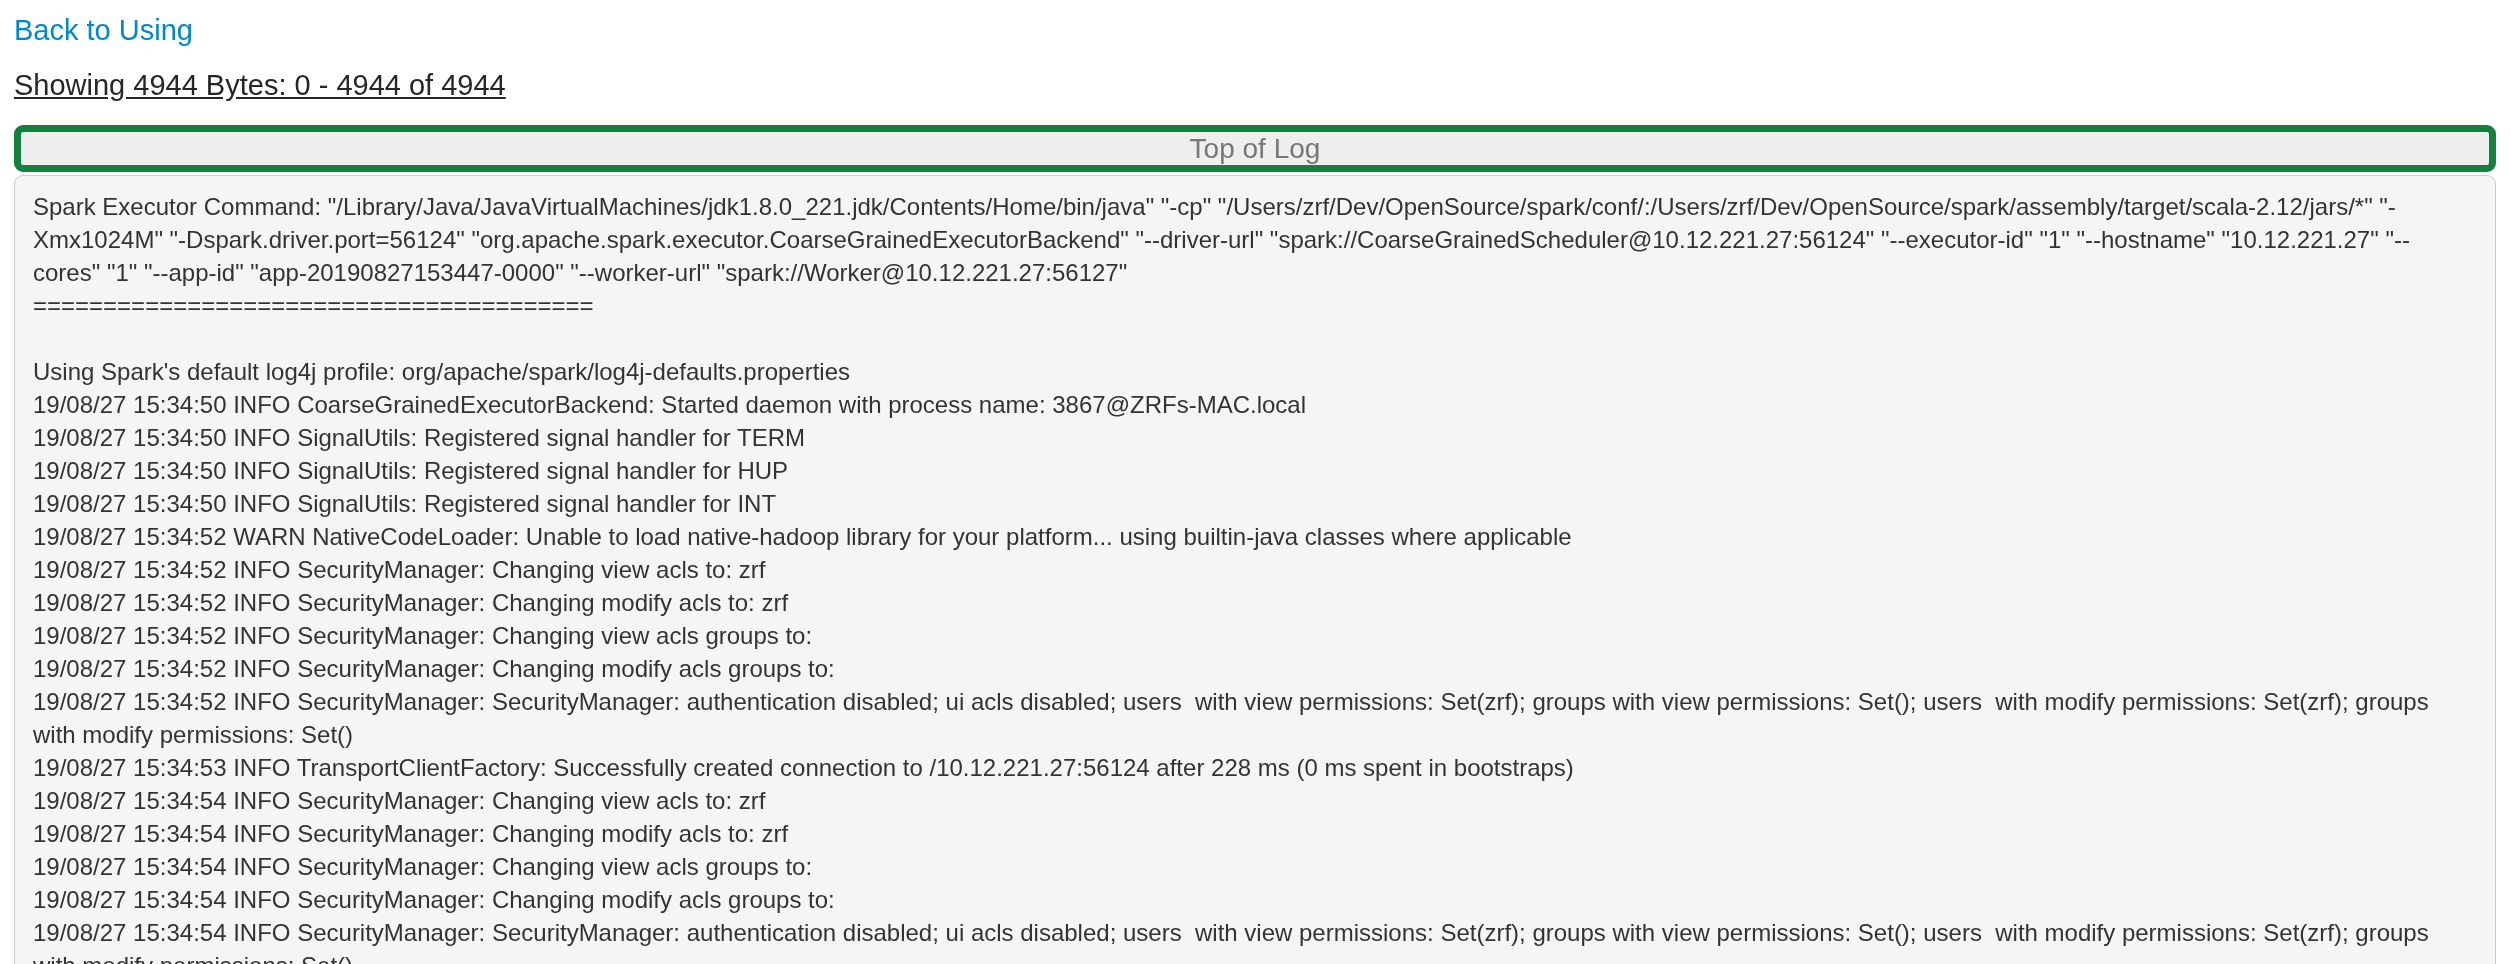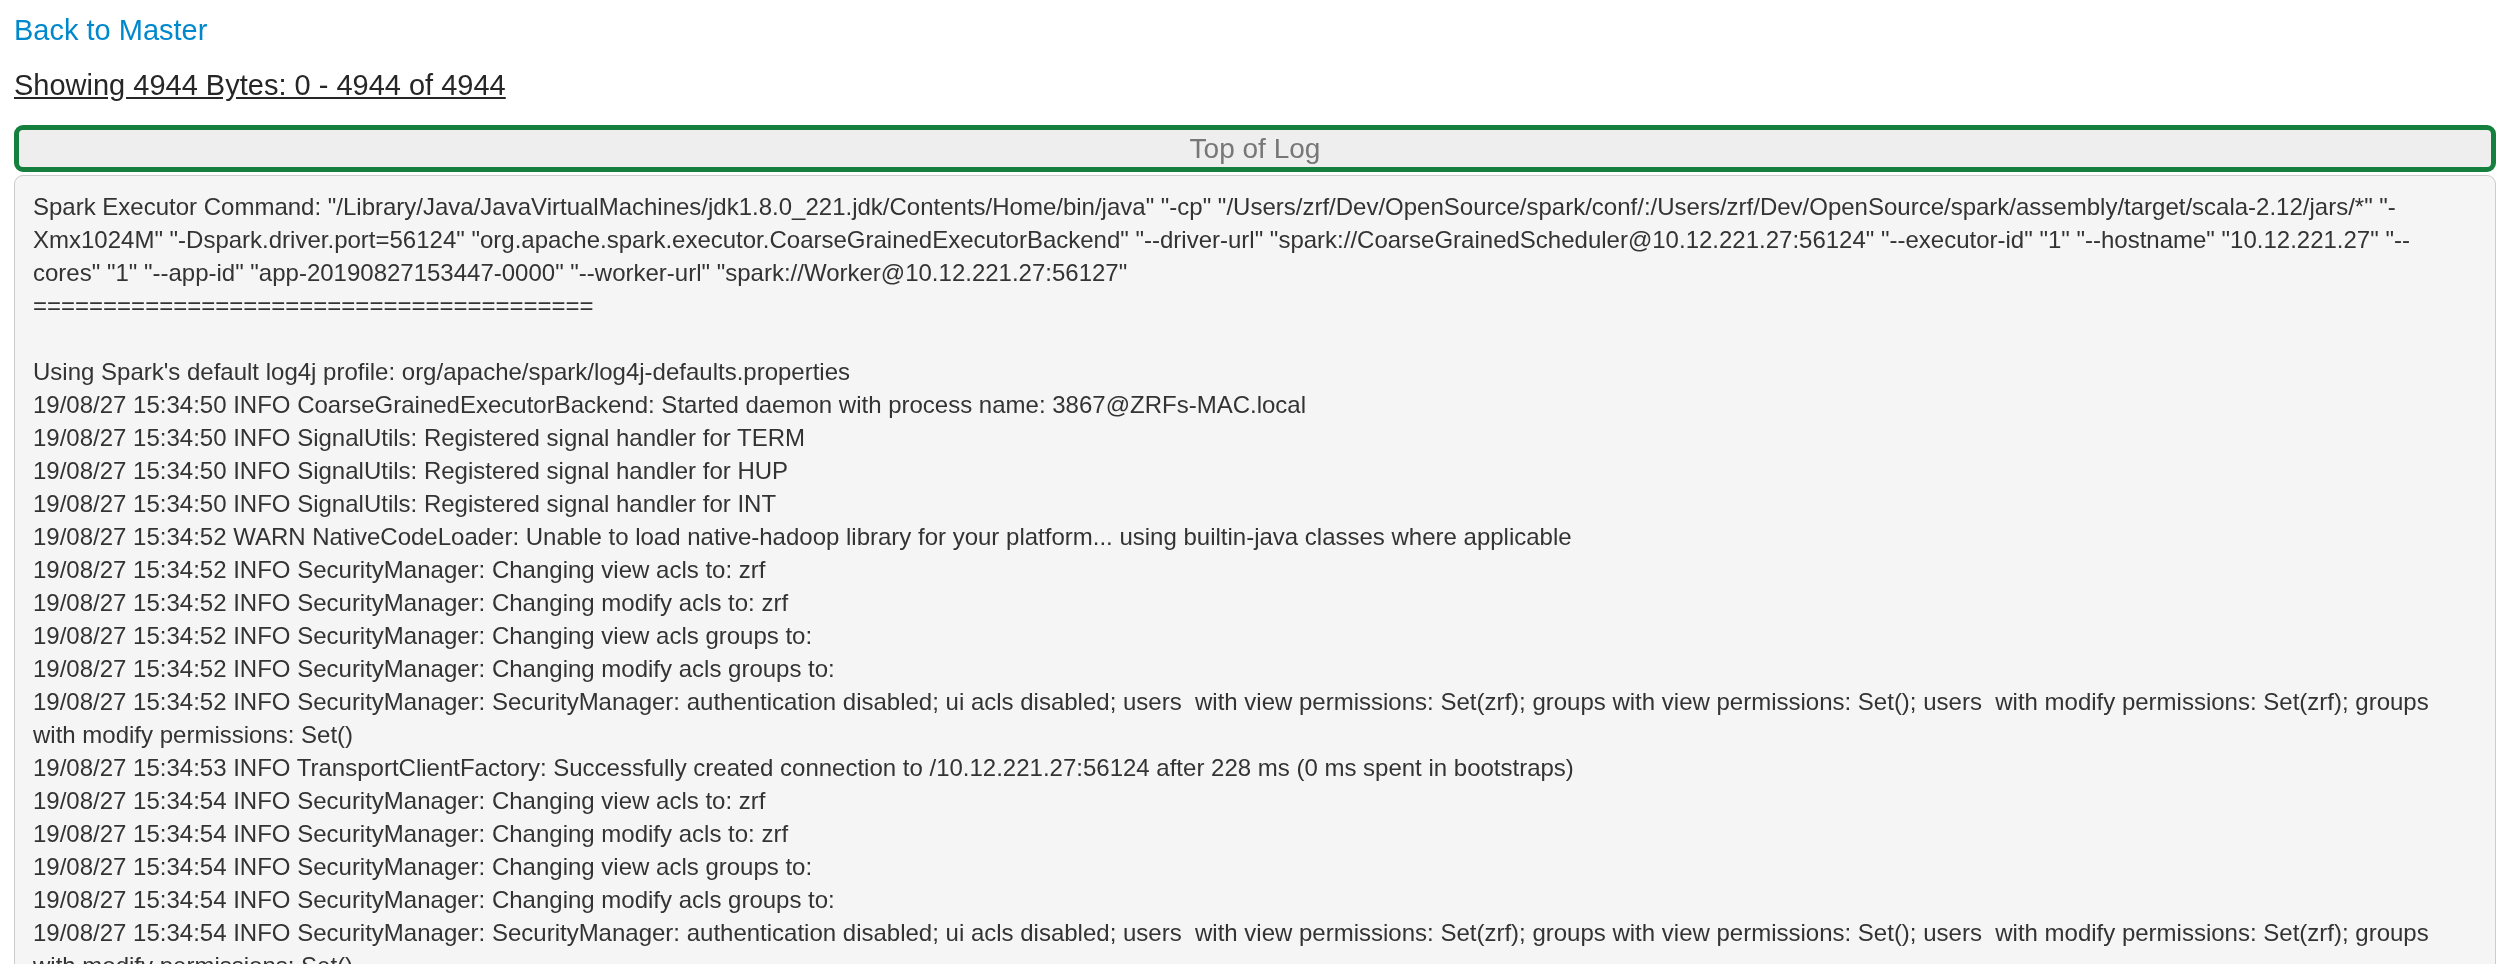--- a/index.html
+++ b/index.html
@@ -27,21 +27,21 @@
   }
   .byte-range {
     margin: 22px 0 23px 0;
     font-size: 29px;
     color: #262626;
     text-decoration: underline;
   }
   .log-header-bar {
     height: 47px;
     background: #eeeeee;
-    border: 5px solid #15803d;
+    border: 7px solid #15803d;
     border-radius: 9px;
     display: flex;
     align-items: center;
     justify-content: center;
     box-sizing: border-box;
   }
   .log-header-label {
     color: #777777;
     font-size: 28px;
   }
@@ -61,21 +61,21 @@
     white-space: pre-wrap;
     overflow-wrap: break-word;
     word-break: break-word;
   }
 </style>
 </head>
 <body>
 
 <div class="page">
 
-  <a class="back-link">Back to Master</a>
+  <a class="back-link">Back to Using</a>
 
   <div class="byte-range">Showing 4944 Bytes: 0 - 4944 of 4944</div>
 
   <div class="log-header-bar">
     <span class="log-header-label">Top of Log</span>
   </div>
 
   <div class="log-box">
     <div class="log-text">Spark Executor Command: "/Library/Java/JavaVirtualMachines/jdk1.8.0_221.jdk/Contents/Home/bin/java" "-cp" "/Users/zrf/Dev/OpenSource/spark/conf/:/Users/zrf/Dev/OpenSource/spark/assembly/target/scala-2.12/jars/*" "-Xmx1024M" "-Dspark.driver.port=56124" "org.apache.spark.executor.CoarseGrainedExecutorBackend" "--driver-url" "spark://CoarseGrainedScheduler@10.12.221.27:56124" "--executor-id" "1" "--hostname" "10.12.221.27" "--cores" "1" "--app-id" "app-20190827153447-0000" "--worker-url" "spark://Worker@10.12.221.27:56127"
 ========================================

